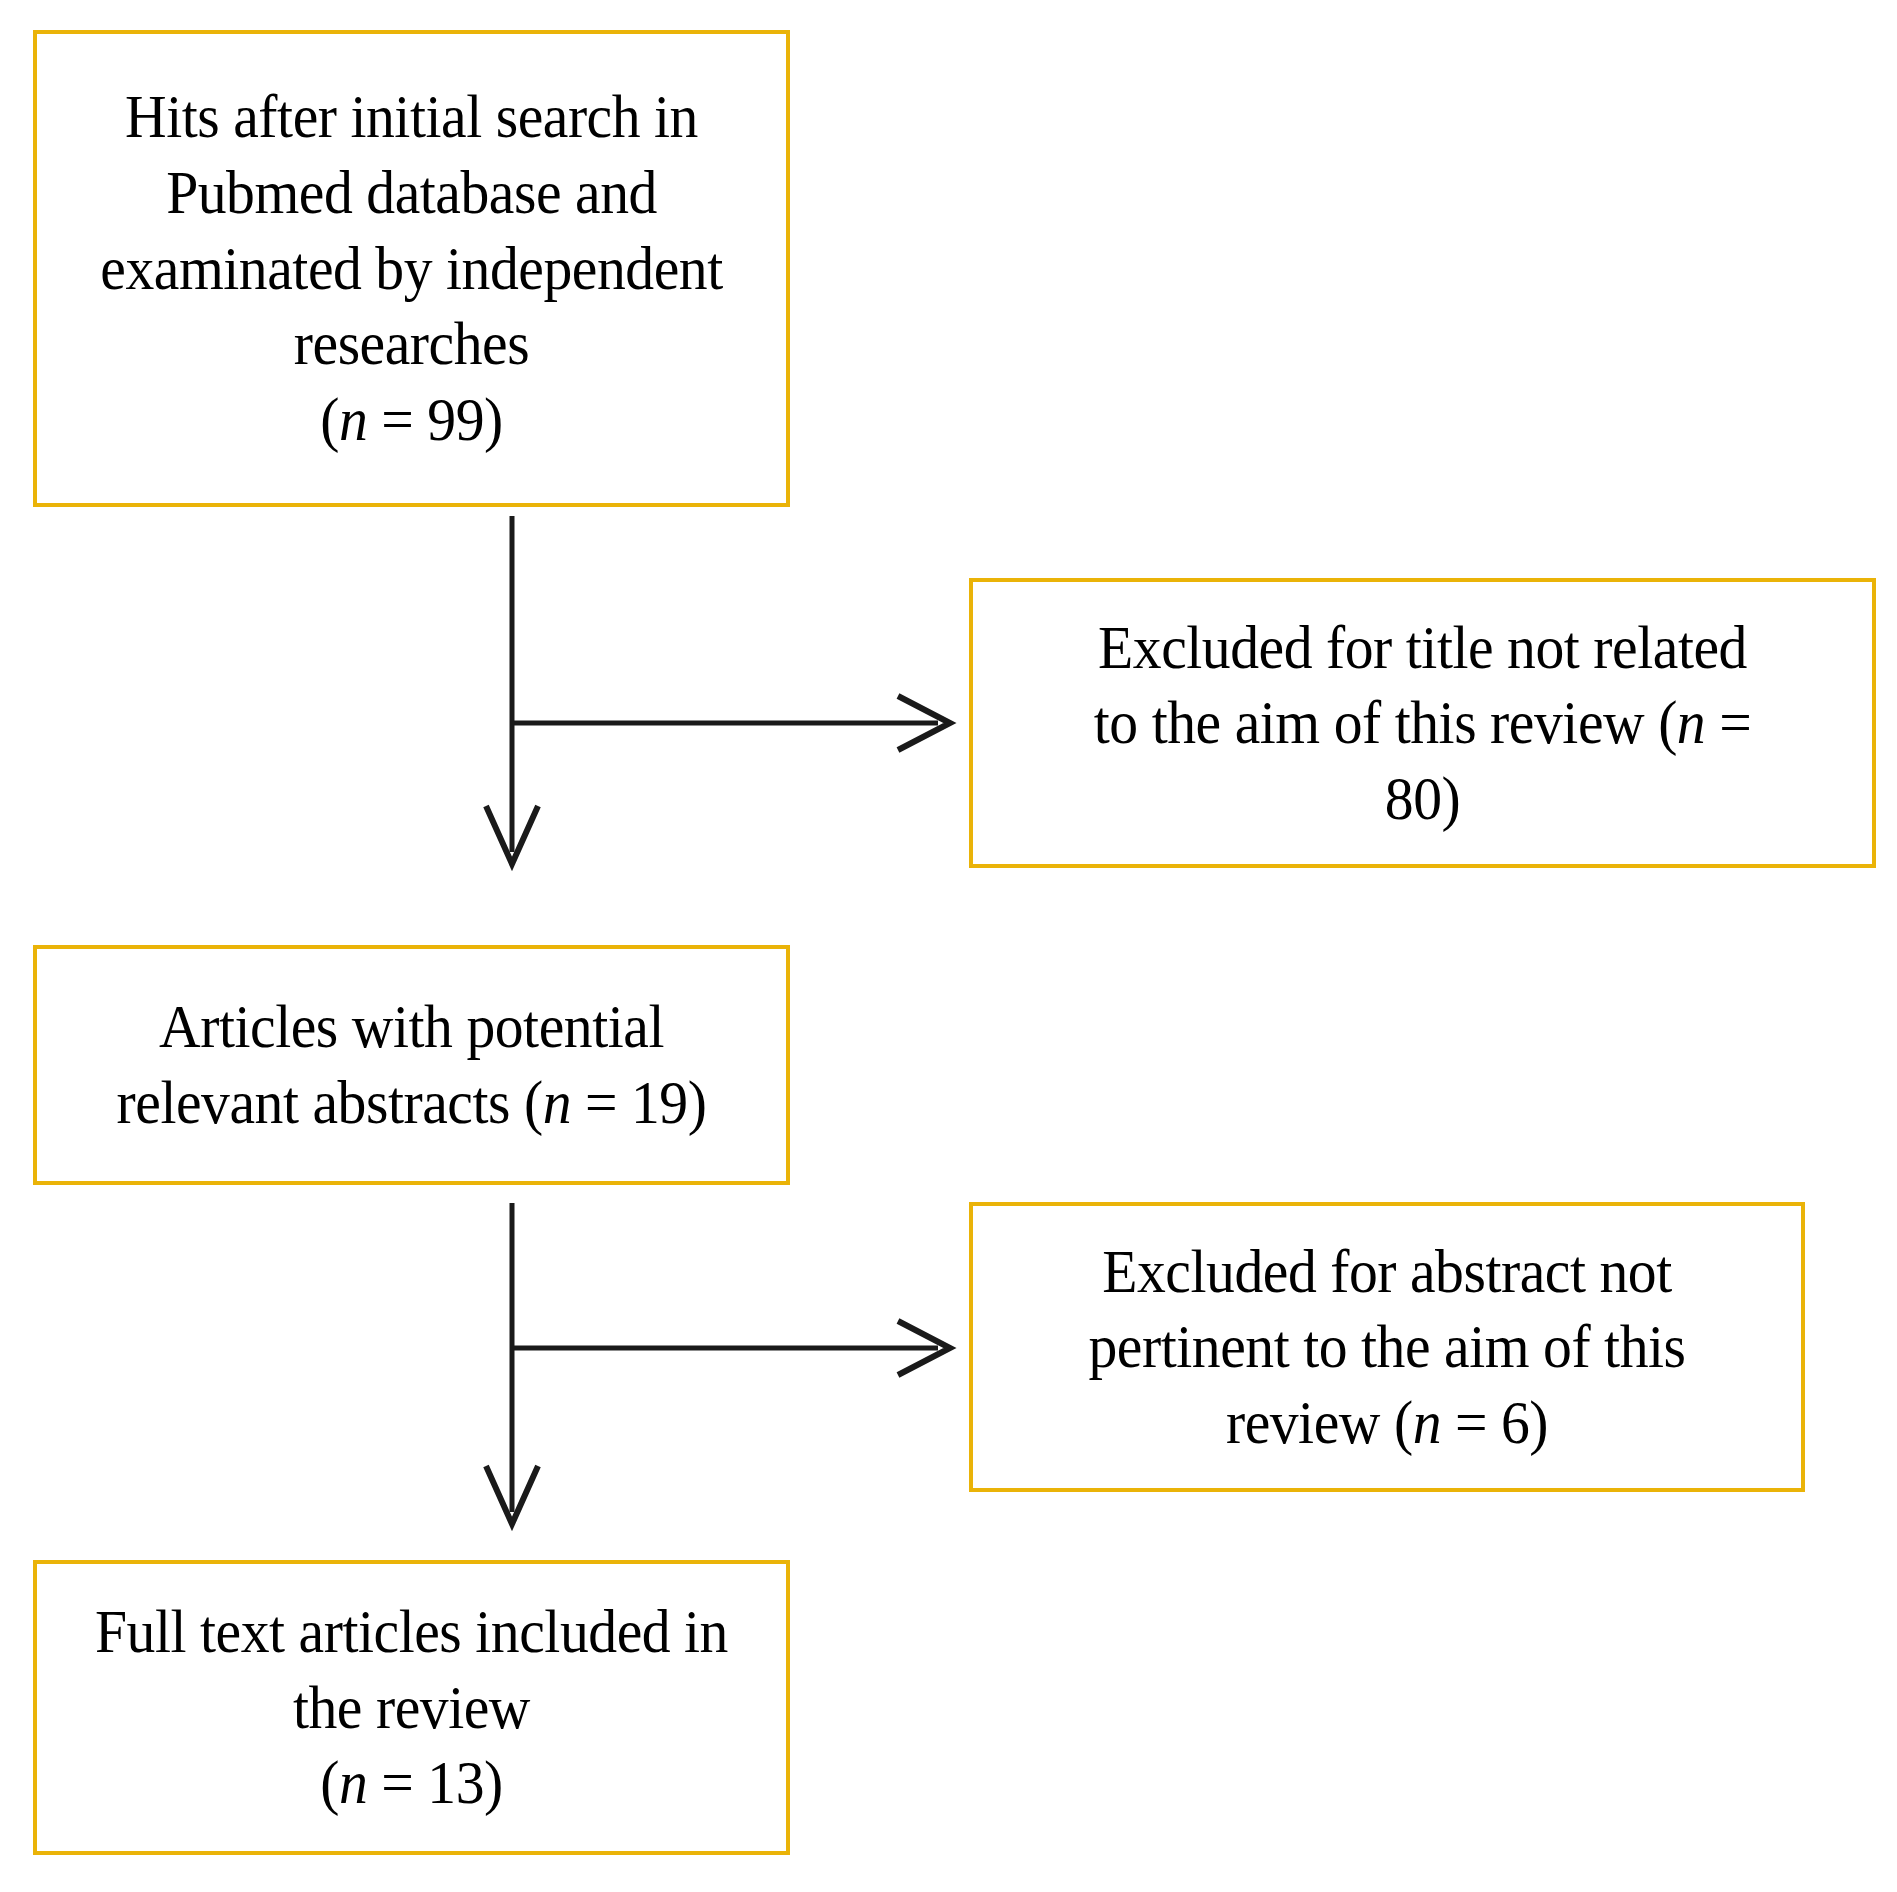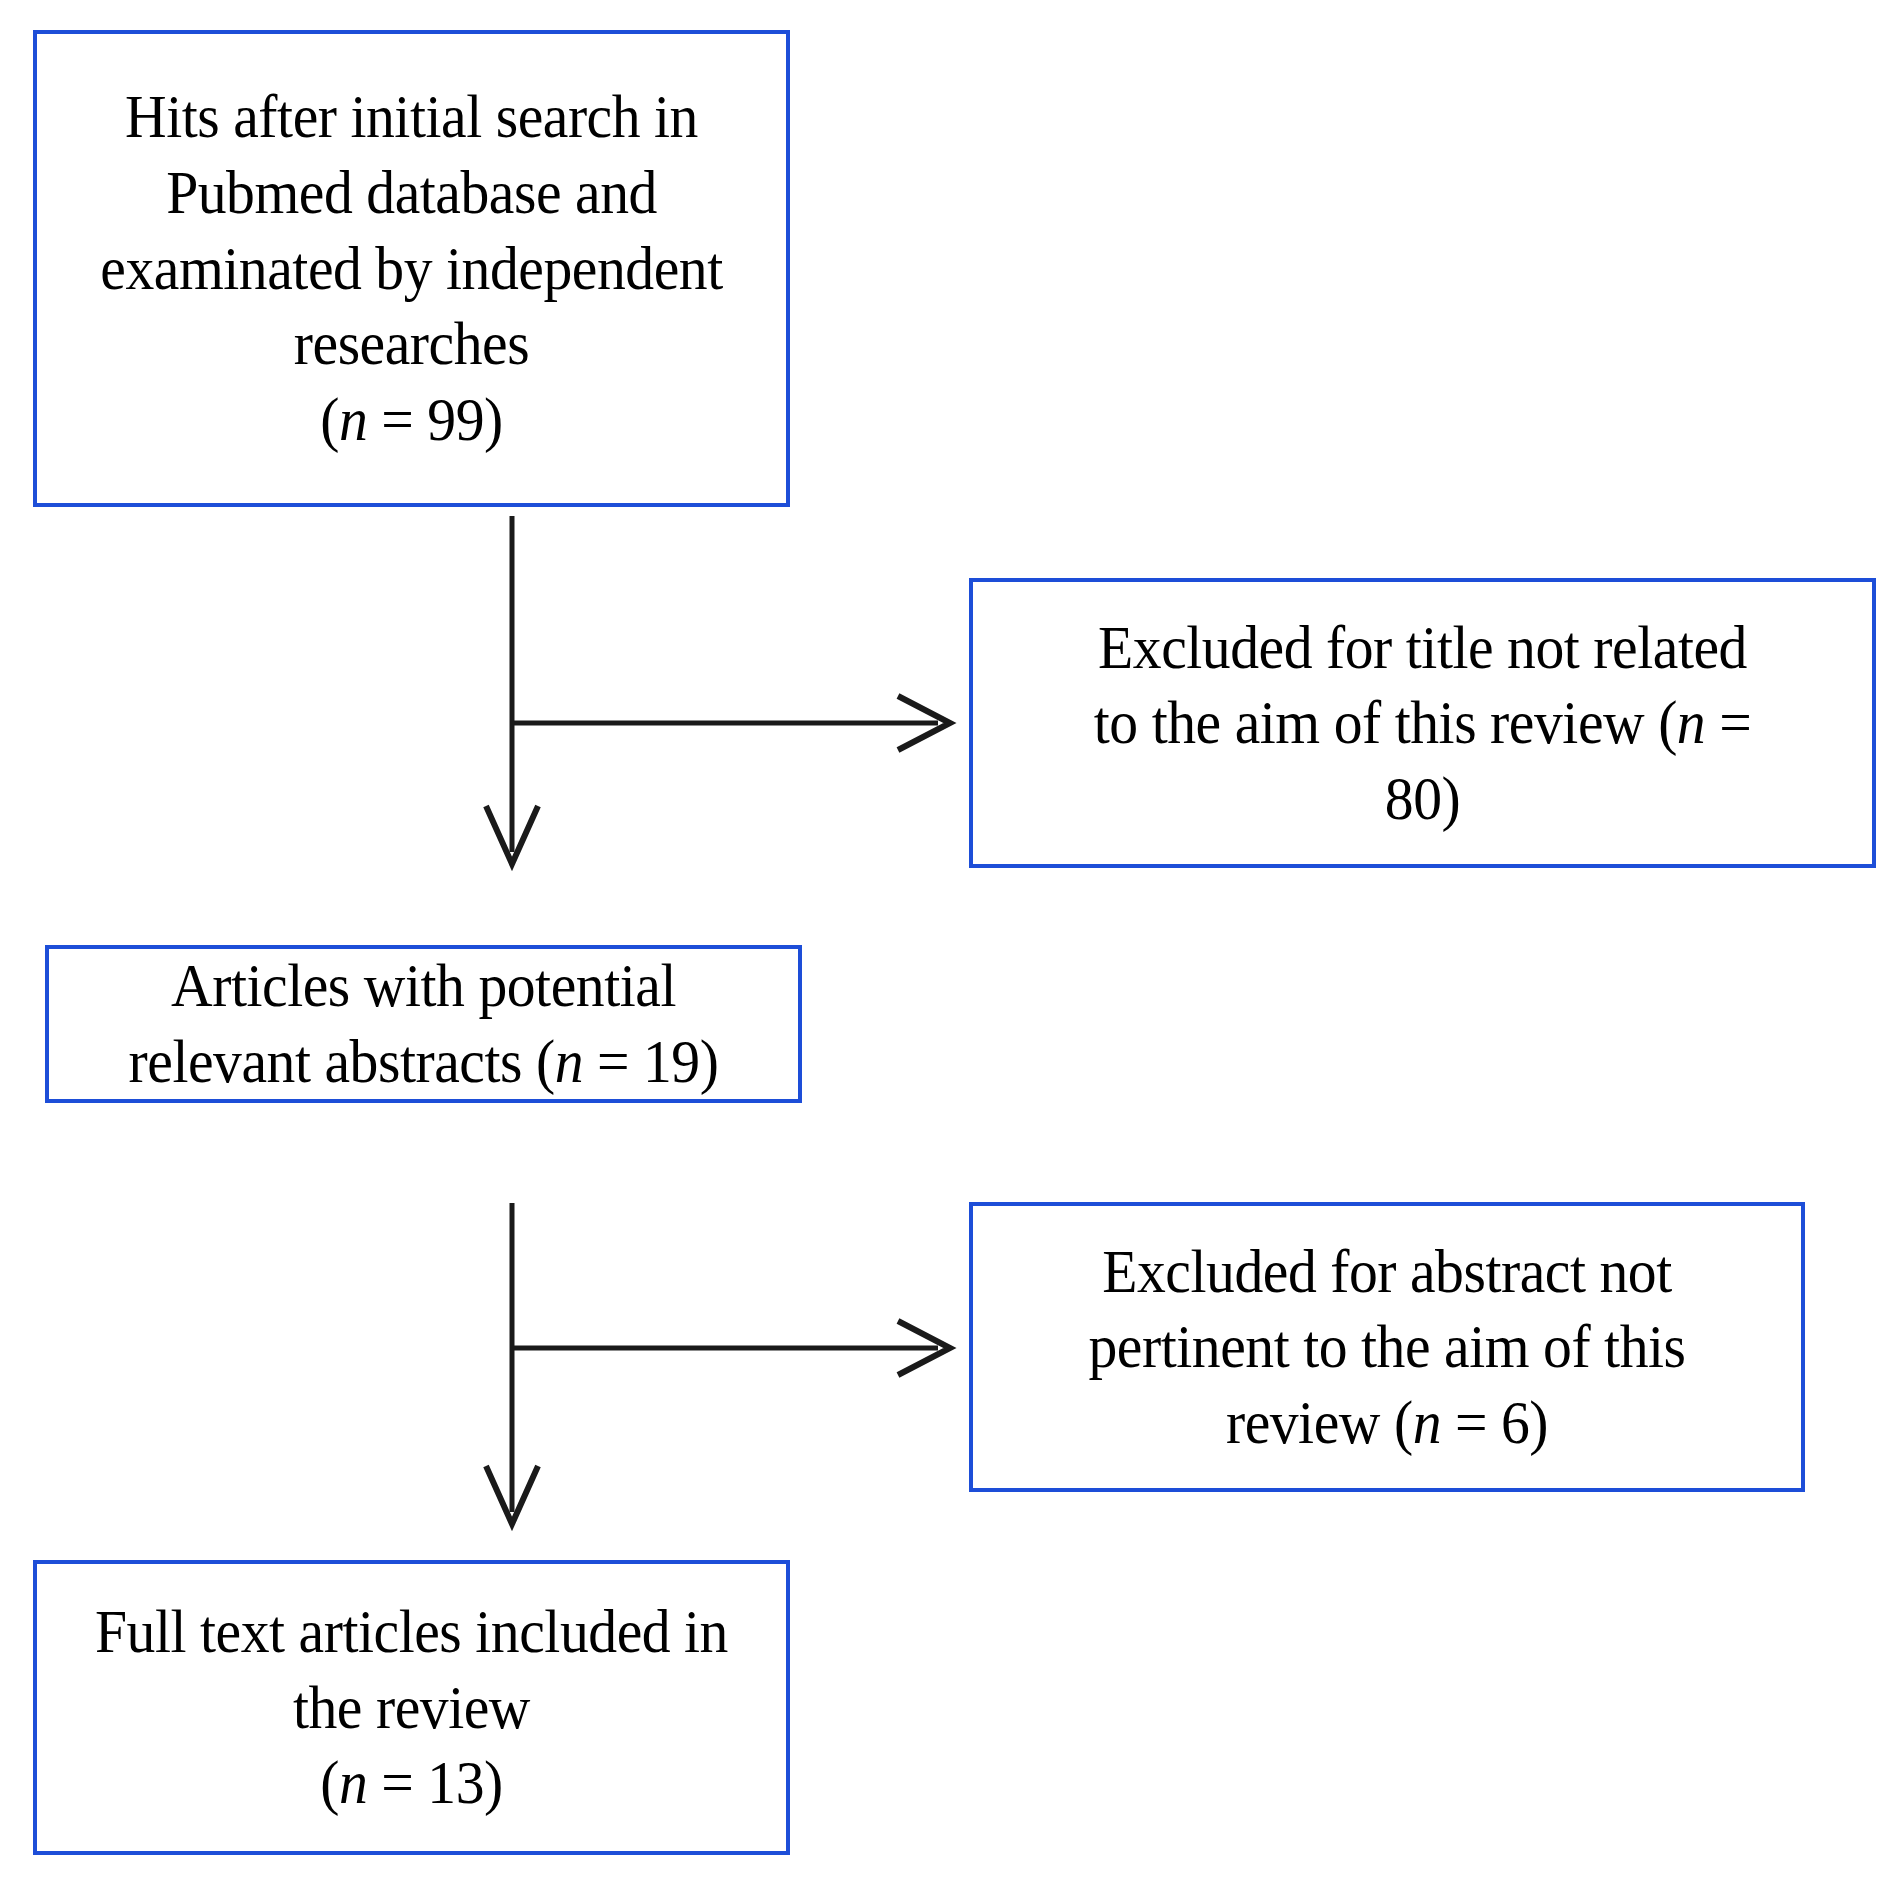--- a/index.html
+++ b/index.html
@@ -15,21 +15,21 @@
     background: #ffffff;
     overflow: hidden;
     font-family: "Liberation Serif", "DejaVu Serif", serif;
     color: #000000;
   }
 
   
   .flow-box {
     position: absolute;
     box-sizing: border-box;
-    border: 4px solid #1d4ed8;
+    border: 4px solid #eab308;
     background: #ffffff;
     display: flex;
     align-items: center;
     justify-content: center;
     text-align: center;
   }
   .flow-box .box-text {
     display: block;
     width: 100%;
     padding: 0 14px;
@@ -38,21 +38,21 @@
     line-height: 1.22;
     letter-spacing: -0.5px;
     white-space: pre-line;
     transform: scaleX(0.93);
     transform-origin: center center;
   }
 
   
   #box-initial-hits      { left: 33px;  top: 30px;   width: 757px; height: 477px; }
   #box-excluded-title    { left: 969px; top: 578px;  width: 907px; height: 290px; }
-  #box-potential-abstr   { left: 45px;  top: 945px;  width: 757px; height: 158px; }
+  #box-potential-abstr   { left: 33px;  top: 945px;  width: 757px; height: 240px; }
   #box-excluded-abstract { left: 969px; top: 1202px; width: 836px; height: 290px; }
   #box-included-fulltext { left: 33px;  top: 1560px; width: 757px; height: 295px; }
 
   
   #connectors {
     position: absolute;
     left: 0;
     top: 0;
     width: 1897px;
     height: 1892px;

